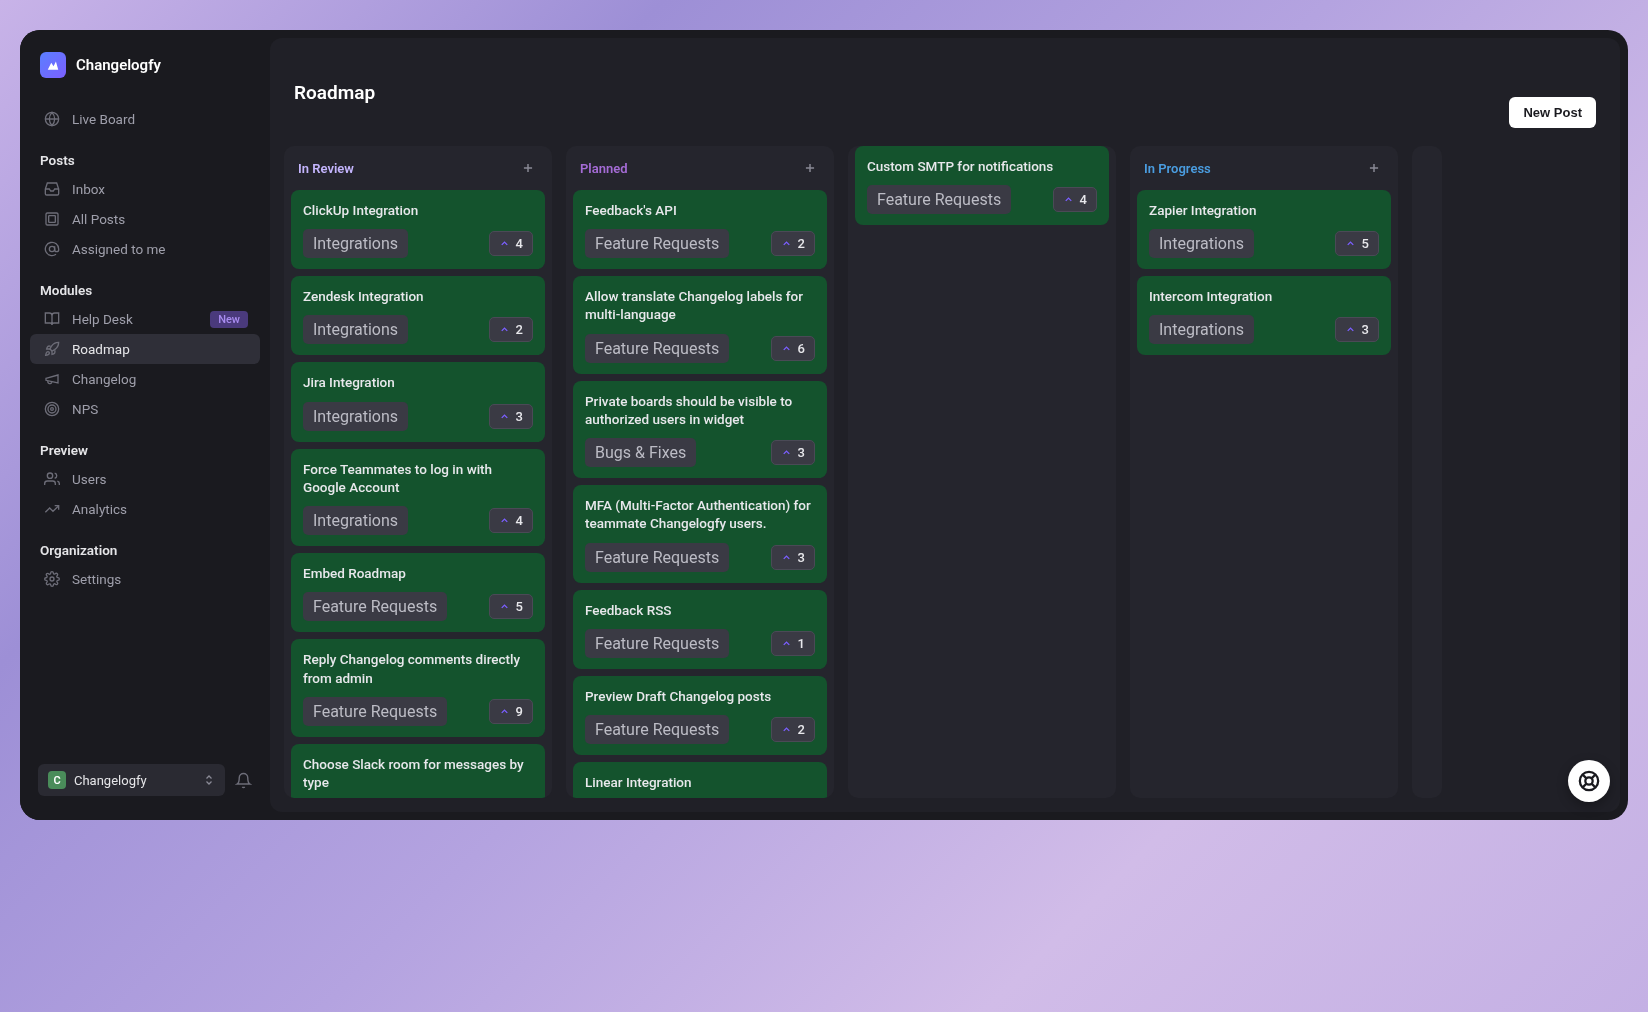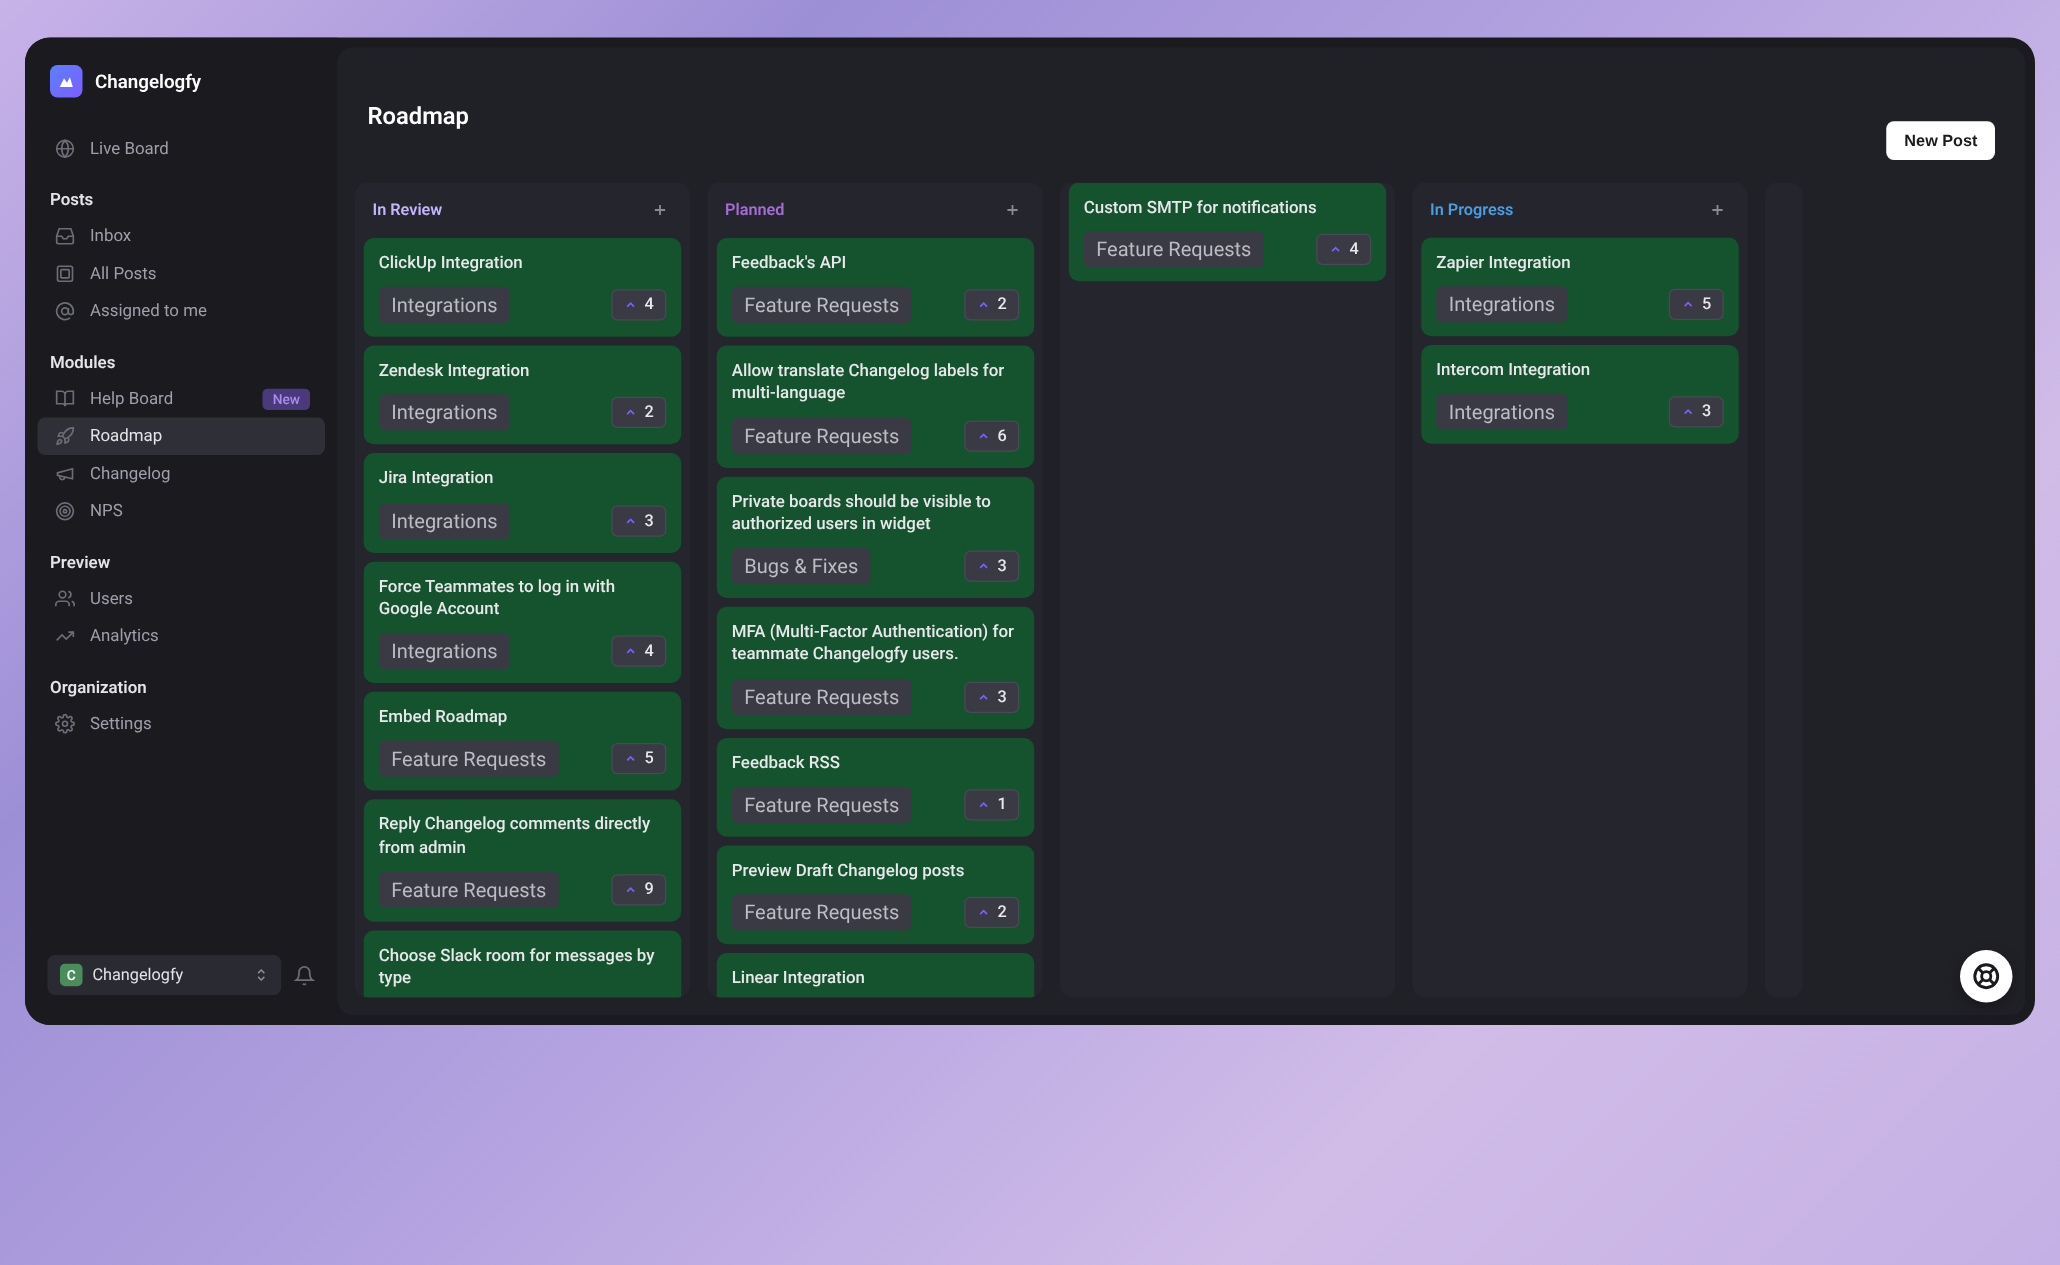--- a/index.html
+++ b/index.html
@@ -318,21 +318,21 @@
           </div>
         </div>
         <div class="nav-section">
           <div class="nav-header">Modules</div>
           <div class="nav-item">
             <span class="nav-icon">
               <svg width="16" height="16" viewBox="0 0 24 24" fill="none" stroke="currentColor" stroke-width="2">
                 <path d="M2 3h6a4 4 0 0 1 4 4v14a3 3 0 0 0-3-3H2zM22 3h-6a4 4 0 0 0-4 4v14a3 3 0 0 1 3-3h7z"></path>
               </svg>
             </span>
-            <span>Help Board</span>
+            <span>Help Desk</span>
             <span class="nav-badge">New</span>
           </div>
           <div class="nav-item active">
             <span class="nav-icon">
               <svg width="16" height="16" viewBox="0 0 24 24" fill="none" stroke="currentColor" stroke-width="2">
                 <path d="M4.5 16.5c-1.5 1.3-2 5-2 5s3.7-.5 5-2c.7-.8.7-2.1-.1-2.9-.8-.8-2-.8-2.9-.1zM12 15l-3-3a22 22 0 0 1 2-3.9A12.9 12.9 0 0 1 22 2c0 2.7-.8 7.5-6 11a22 22 0 0 1-4 2z"></path>
                 <path d="M9 12H4s.6-3 2-4 4 0 4 0M12 15v5s3-.6 4-2 0-4 0-4"></path>
               </svg>
             </span>
             <span>Roadmap</span>

